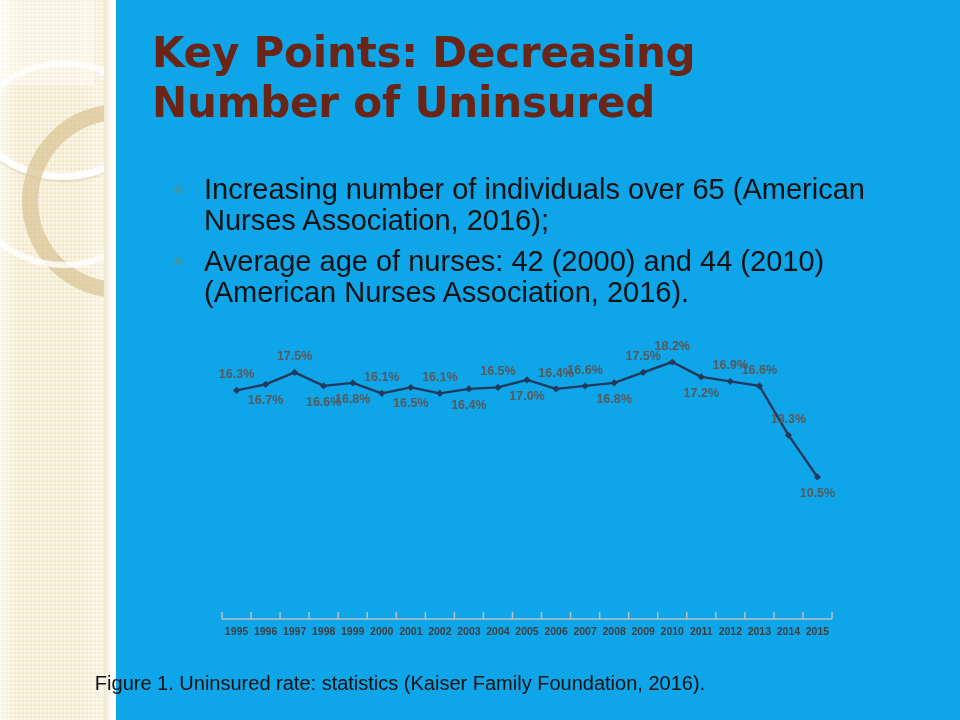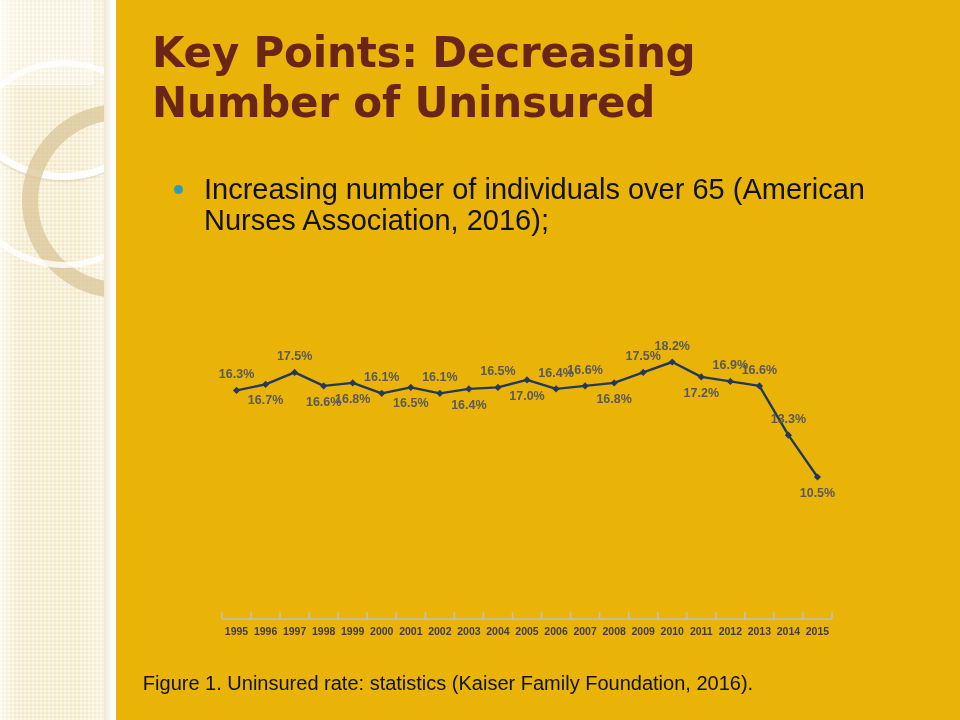--- a/index.html
+++ b/index.html
@@ -8,21 +8,21 @@
     padding: 0;
     background: #ffffff;
   }
   body {
     font-family: "Liberation Sans", sans-serif;
   }
   #slide {
     position: relative;
     width: 960px;
     height: 720px;
-    background: #eab308;
+    background: #0ea5e9;
     overflow: hidden;
   }
 
   
   .side-band {
     position: absolute;
     left: 0; top: 0;
     width: 104px;
     height: 720px;
     background-color: #f2e6c4;
@@ -121,21 +121,20 @@
     width: 680px; height: 330px;
   }
   .chart-svg { display: block; }
   .caption {
     position: absolute;
     left: 0; top: 672px;
     width: 800px;
     text-align: center;
     font-size: 20px;
     color: #111111;
-    padding-left: 48px;
   }
 </style>
 </head>
 <body>
 
 <div id="slide">
 
   <div class="side-band">
     <div class="ring-light"></div>
     <div class="ring-tan"></div>
@@ -147,20 +146,24 @@
 
   <div class="title">
     <div>Key Points: Decreasing</div>
     <div>Number of Uninsured</div>
   </div>
 
   <div class="bullets">
     <div class="bullet-row">
       <span class="bullet-dot"></span>
       <span>Increasing number of individuals over 65 (American Nurses Association, 2016);</span>
+    </div>
+    <div class="bullet-row">
+      <span class="bullet-dot"></span>
+      <span>Average age of nurses: 42 (2000) and 44 (2010) (American Nurses Association, 2016).</span>
     </div>
   </div>
 
   <div class="chart-wrap">
     <svg class="chart-svg" id="chart" width="680" height="330" viewBox="0 0 680 330">
         <line x1="42" y1="297" x2="652" y2="297" stroke="#bfbfbf" stroke-width="1.5"></line>
         <line x1="42" y1="290" x2="42" y2="297" stroke="#bfbfbf" stroke-width="1.5"></line>
         <line x1="71.04761904761905" y1="290" x2="71.04761904761905" y2="297" stroke="#bfbfbf" stroke-width="1.5"></line>
         <line x1="100.0952380952381" y1="290" x2="100.0952380952381" y2="297" stroke="#bfbfbf" stroke-width="1.5"></line>
         <line x1="129.14285714285714" y1="290" x2="129.14285714285714" y2="297" stroke="#bfbfbf" stroke-width="1.5"></line>

